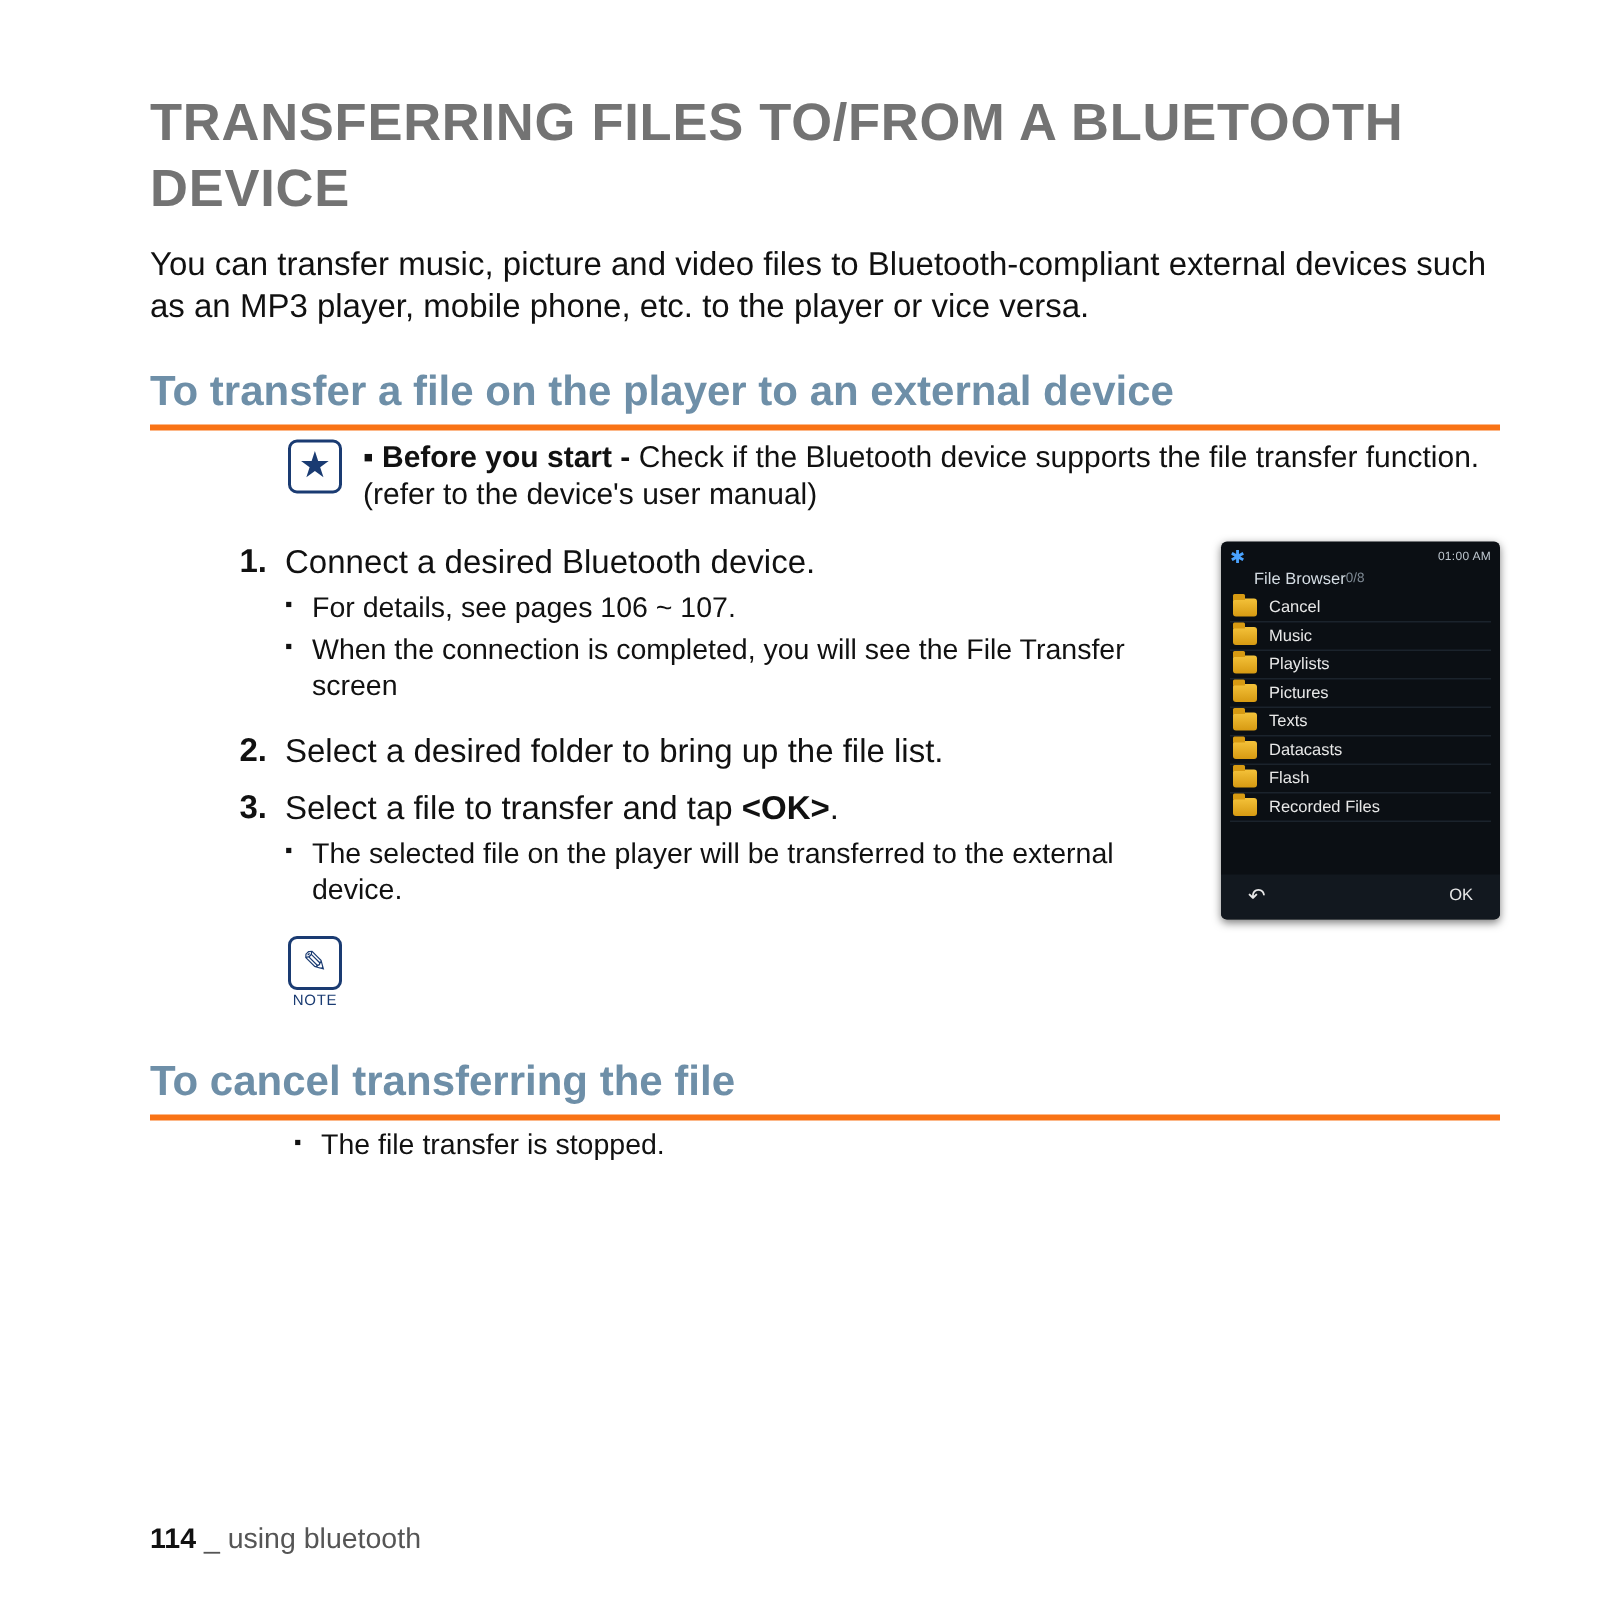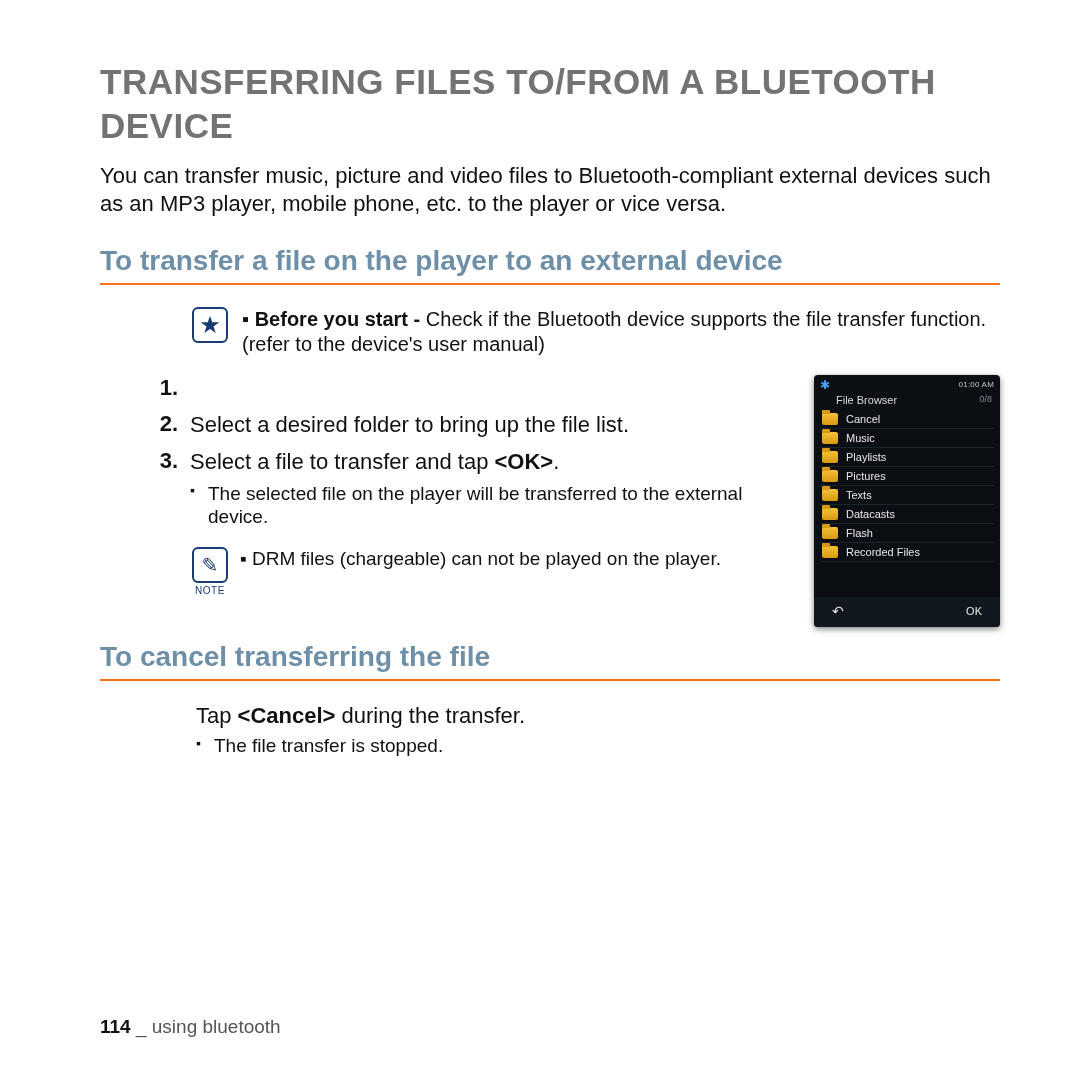--- a/index.html
+++ b/index.html
@@ -27,24 +27,24 @@
   }
   .intro {
     font-size: 22px;
     line-height: 1.3;
     margin-bottom: 26px;
   }
   .section-heading {
     font-size: 28px;
     font-weight: bold;
     color: #6e8fa8;
-    border-bottom: 2px solid #f97316;
+    border-bottom: 4px solid #f97316;
     padding-bottom: 6px;
     margin-top: 14px;
-    margin-bottom: 22px;
+    margin-bottom: 6px;
   }
   .note-row {
     display: flex;
     gap: 14px;
     margin-left: 92px;
     margin-bottom: 18px;
   }
   .note-icon-box {
     display: flex;
     flex-direction: column;
@@ -167,21 +167,21 @@
   .dev-bt {
     color: #4aa3ff;
     font-size: 12px;
   }
   .dev-time { letter-spacing: 0.2px; }
   .dev-breadcrumb {
     padding: 2px 8px 4px 22px;
     font-size: 11px;
     color: #d5dde4;
     display:flex;
-    justify-content:space-between;
+    justify-content:flex-start;
   }
   .dev-list {
     padding: 0 6px;
   }
   .dev-item {
     display: flex;
     align-items: center;
     gap: 8px;
     padding: 3px 2px;
     border-bottom: 1px solid #1b232c;
@@ -271,20 +271,27 @@
     <div class="note-text">
       ▪ <span class="lead">Before you start - </span><span>Check if the Bluetooth device supports the file transfer function. (refer to the device's user manual)</span>
     </div>
   </div>
 
   <div class="columns">
     <div class="steps-col">
       <ol class="steps">
         <li>
           <div class="stepnum">1.</div>
+          <div class="stepbody">
+            <span>Connect a desired Bluetooth device.</span>
+            <ul class="sub">
+              <li>For details, see pages 106 ~ 107.</li>
+              <li>When the connection is completed, you will see the File Transfer screen</li>
+            </ul>
+          </div>
         </li>
         <li>
           <div class="stepnum">2.</div>
           <div class="stepbody">
             <span>Select a desired folder to bring up the file list.</span>
           </div>
         </li>
         <li>
           <div class="stepnum">3.</div>
           <div class="stepbody">
@@ -294,23 +301,20 @@
             </ul>
           </div>
         </li>
       </ol>
 
       <div class="drm-row">
         <div class="note-icon-box">
           <div class="pencil-icon">✎</div>
           <div class="note-icon-label">NOTE</div>
         </div>
-        <div class="note-text" style="font-size:19px;">
-          ▪ <span>DRM files (chargeable) can not be played on the player.</span>
-        </div>
       </div>
     </div>
 
     <div class="device-col">
       <div class="device">
         <div class="dev-topbar">
           <span class="dev-bt">✱</span>
           <span></span>
           <span class="dev-time">01:00 AM</span>
         </div>
@@ -355,23 +359,20 @@
         <div class="dev-footer">
           <span class="dev-back">↶</span>
           <span>OK</span>
         </div>
       </div>
     </div>
   </div>
 
   <div class="section-heading">To cancel transferring the file</div>
 
-  <div class="cancel-body">
-    <span>Tap </span><b>&lt;Cancel&gt;</b><span> during the transfer.</span>
-  </div>
   <ul class="cancel-sub">
     <li>The file transfer is stopped.</li>
   </ul>
 
   <div class="footer">
     <span class="pagenum">114</span><span> _ </span><span>using bluetooth</span>
   </div>
 </div>
 
 </body></html>

